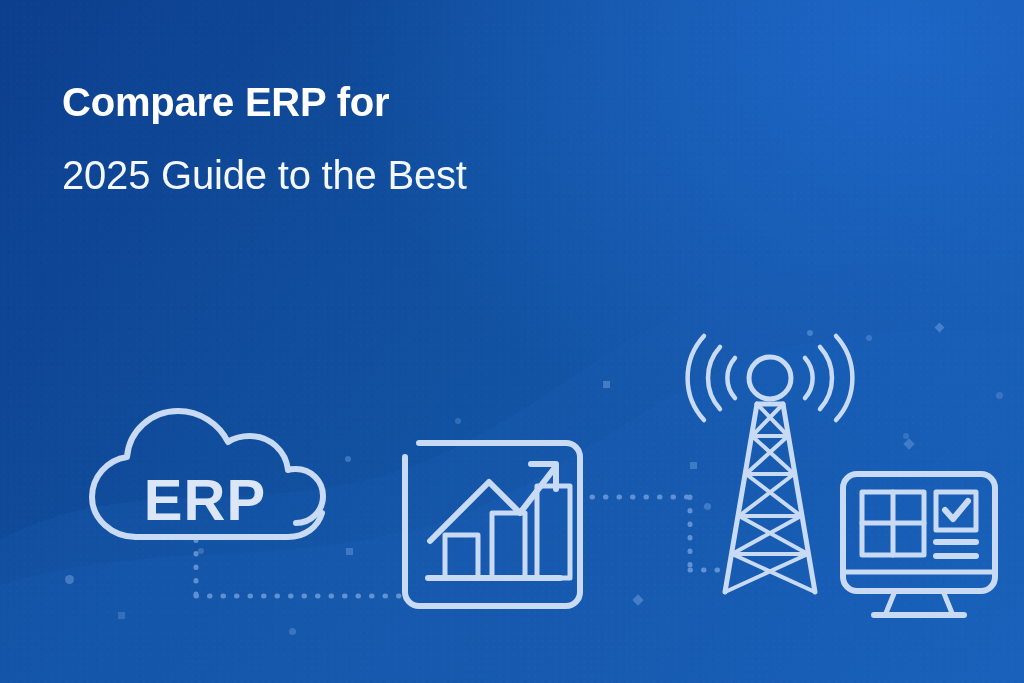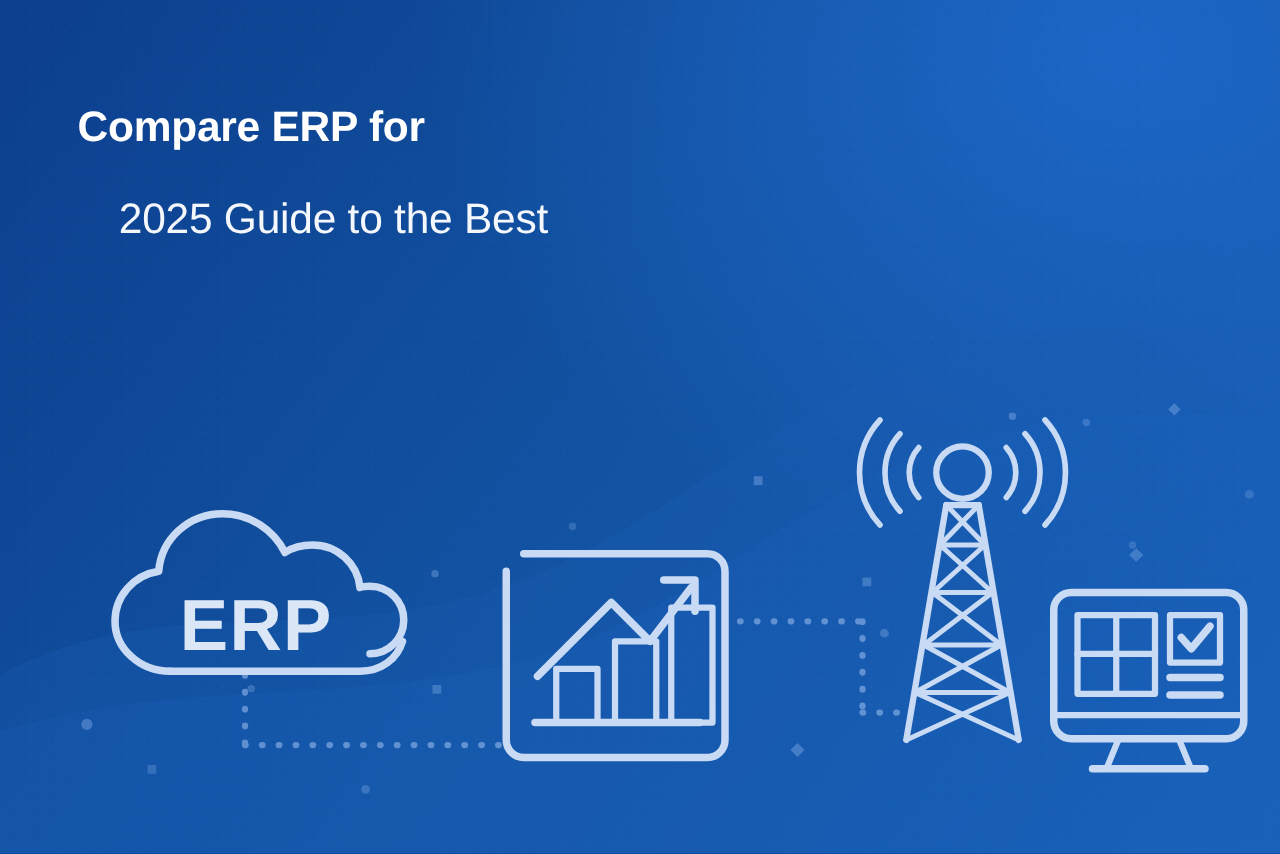--- a/index.html
+++ b/index.html
@@ -43,26 +43,26 @@
   .headline {
     position: absolute;
     left: 62px;
     top: 66px;
     width: 740px;
     color: #ffffff;
     letter-spacing: -0.2px;
   }
   .hl-line {
     display: block;
-    font-size: 34px;
+    font-size: 40px;
     line-height: 73px;
     white-space: nowrap;
   }
   .hl-line.bold { font-weight: 700; }
-  .hl-line.light { font-weight: 300; color: #f4f7fc; margin-left: 33px; }
+  .hl-line.light { font-weight: 300; color: #f4f7fc; }
 
   
   .art {
     position: absolute;
     inset: 0;
   }
 
   
   .dot {
     position: absolute;

